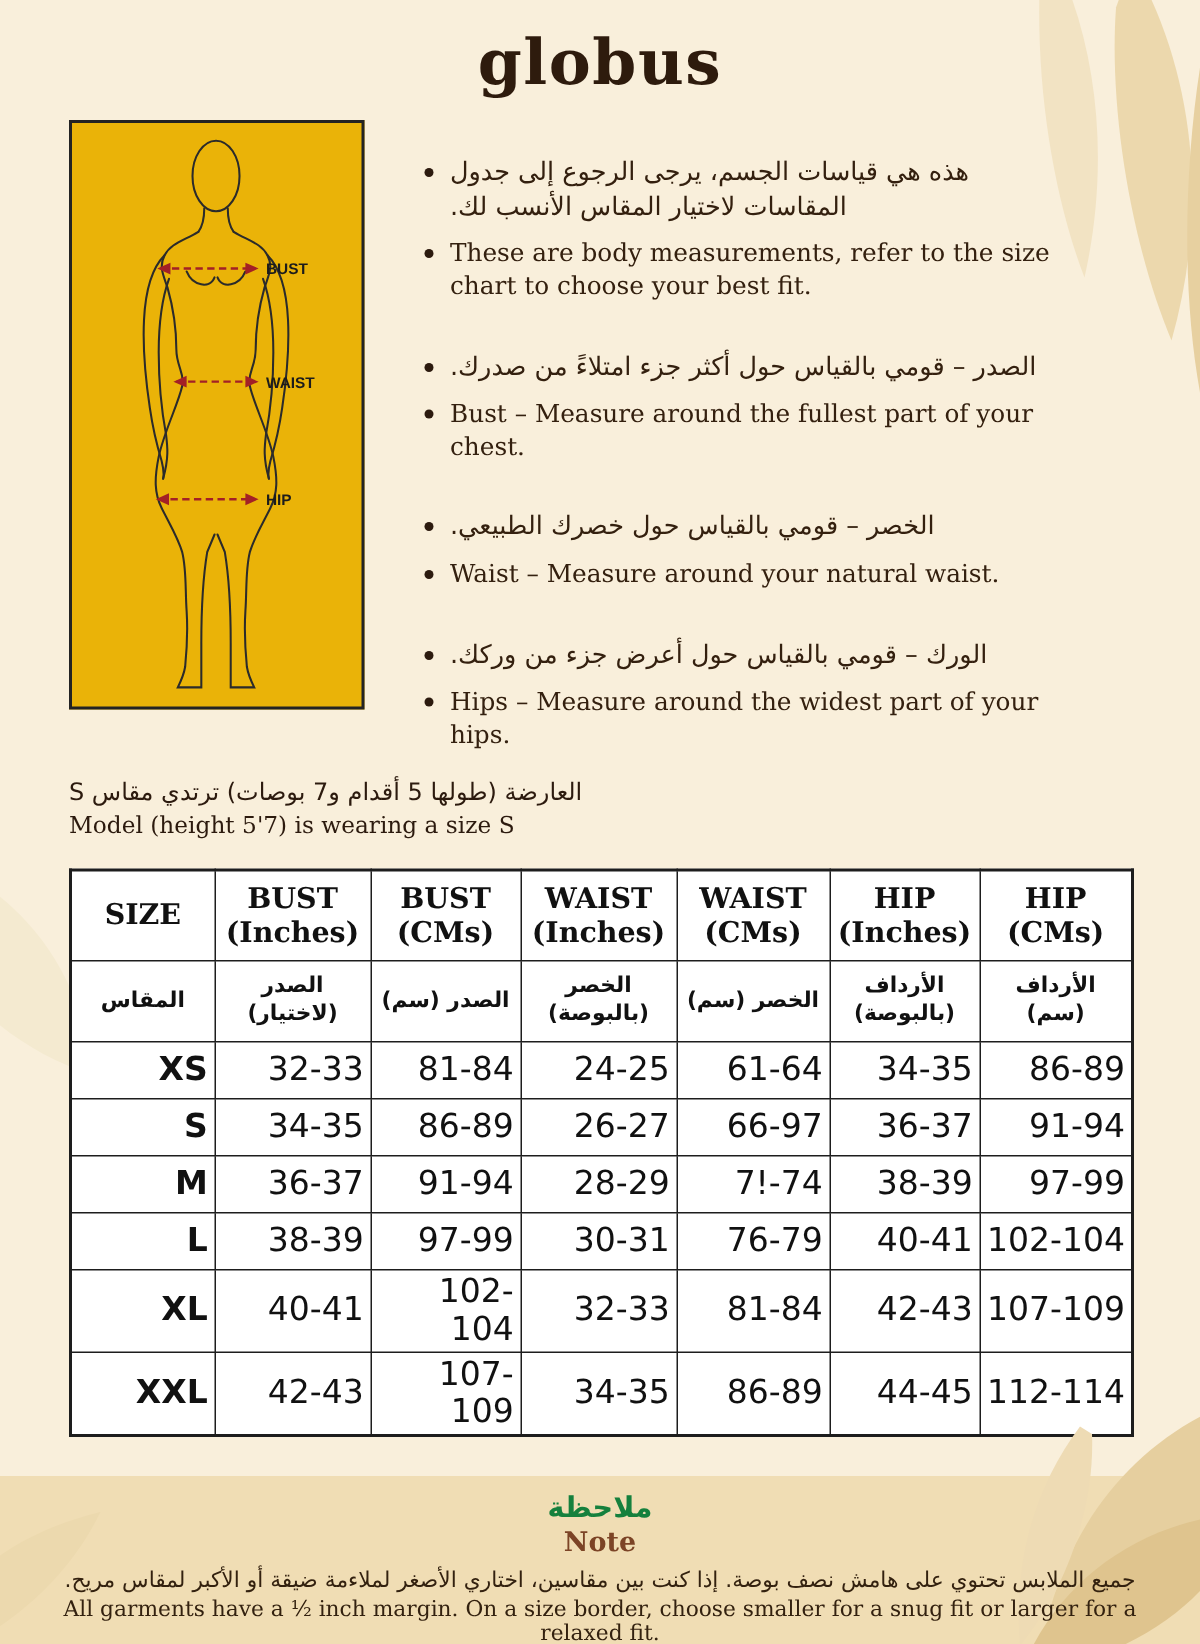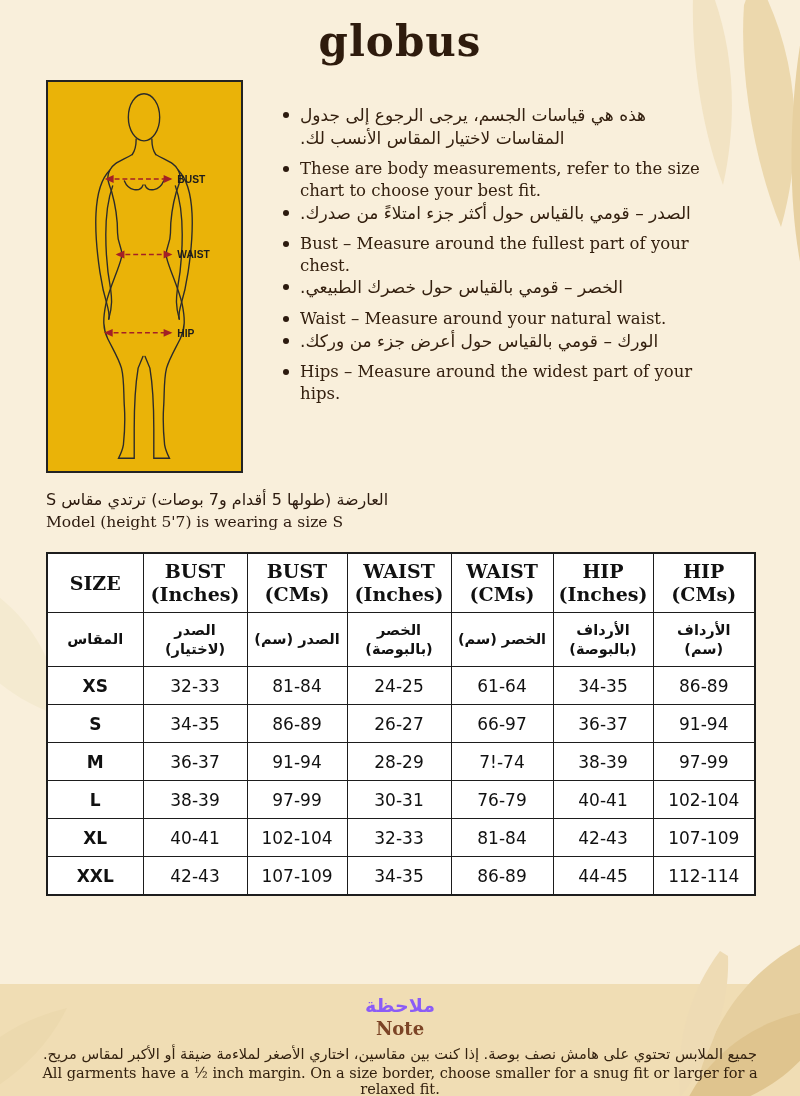--- a/index.html
+++ b/index.html
@@ -17,44 +17,44 @@
   .logo  { font-family:"DejaVu Serif", serif; font-weight:700; font-size:42px;
            line-height:1.05; color:#2e1b0d; letter-spacing:1px; }
   .title { font-family:"DejaVu Serif", serif; font-weight:700; font-size:30px;
            color:#7c4426; letter-spacing:1px; margin-top:5px; }
 
   .top { position:relative; display:flex; margin:16px 46px 0 46px; gap:40px; }
   .diagram-box { width:197px; height:393px; background:#eab308; border:2px solid #232323;
                  box-sizing:border-box; flex:none; }
   .figure { width:100%; height:100%; display:block; }
 
-  .instructions { flex:1; padding:24px 40px 0 0; display:flex; flex-direction:column; }
+  .instructions { flex:1; padding:24px 40px 0 0; display:flex; flex-direction:column; gap:32px; }
   .group { display:flex; flex-direction:column; gap:9px; }
   .item  { display:flex; align-items:flex-start; gap:11px; }
   .bullet{ width:6px; height:6px; border-radius:50%; background:#2c1a0e; margin-top:8px; flex:none; }
   .itxt  { margin:0; font-size:17px; line-height:1.32; color:#34200f; }
   .itxt.ar { direction:rtl; text-align:left; }
   .itxt.en { font-family:"DejaVu Serif", serif; font-size:16.5px; }
 
   .model-note { margin:15px 46px 0; line-height:1.45; }
   .mn-ar { direction:rtl; text-align:left; font-size:16px; }
   .mn-en { font-family:"DejaVu Serif", serif; font-size:15.5px; }
 
   .size-table { margin:18px 46px 0; border-collapse:collapse; table-layout:fixed;
                 width:708px; background:#fff; border:2px solid #1d1d1d; position:relative; }
   .size-table th, .size-table td { border:1.5px solid #1d1d1d; text-align:center;
                 vertical-align:middle; padding:2px 4px; box-sizing:border-box; color:#111; }
   .h-en { font-family:"DejaVu Serif", serif; font-size:19px; font-weight:700; height:60px; line-height:1.2; }
   .h-ar { font-size:14.5px; font-weight:700; height:54px; direction:rtl; line-height:1.3; }
   .c-size { font-weight:700; font-size:19px; }
-  .size-table td { font-size:17px; height:38px; }
+  .size-table td { font-size:22px; height:38px;text-align:right; }
 
   .note-content { position:absolute; left:0; right:0; bottom:0; height:112px;
                   text-align:center; padding:10px 30px 0; box-sizing:border-box; }
-  .nt-ar { font-size:19px; font-weight:700; color:#8b5cf6; direction:rtl; }
+  .nt-ar { font-size:19px; font-weight:700; color:#15803d; direction:rtl; }
   .nt-en { font-family:"DejaVu Serif", serif; font-size:18px; font-weight:700; color:#7c4426; margin-top:2px; }
   .nb-ar { font-size:14.5px; margin-top:7px; direction:rtl; color:#33210f; }
   .nb-en { font-family:"DejaVu Serif", serif; font-size:14.5px; margin-top:3px; color:#33210f; }
 </style>
 </head>
 <body>
 
 <div class="page">
 
   <svg class="deco deco-tr" width="230" height="330" viewBox="0 0 230 330">

